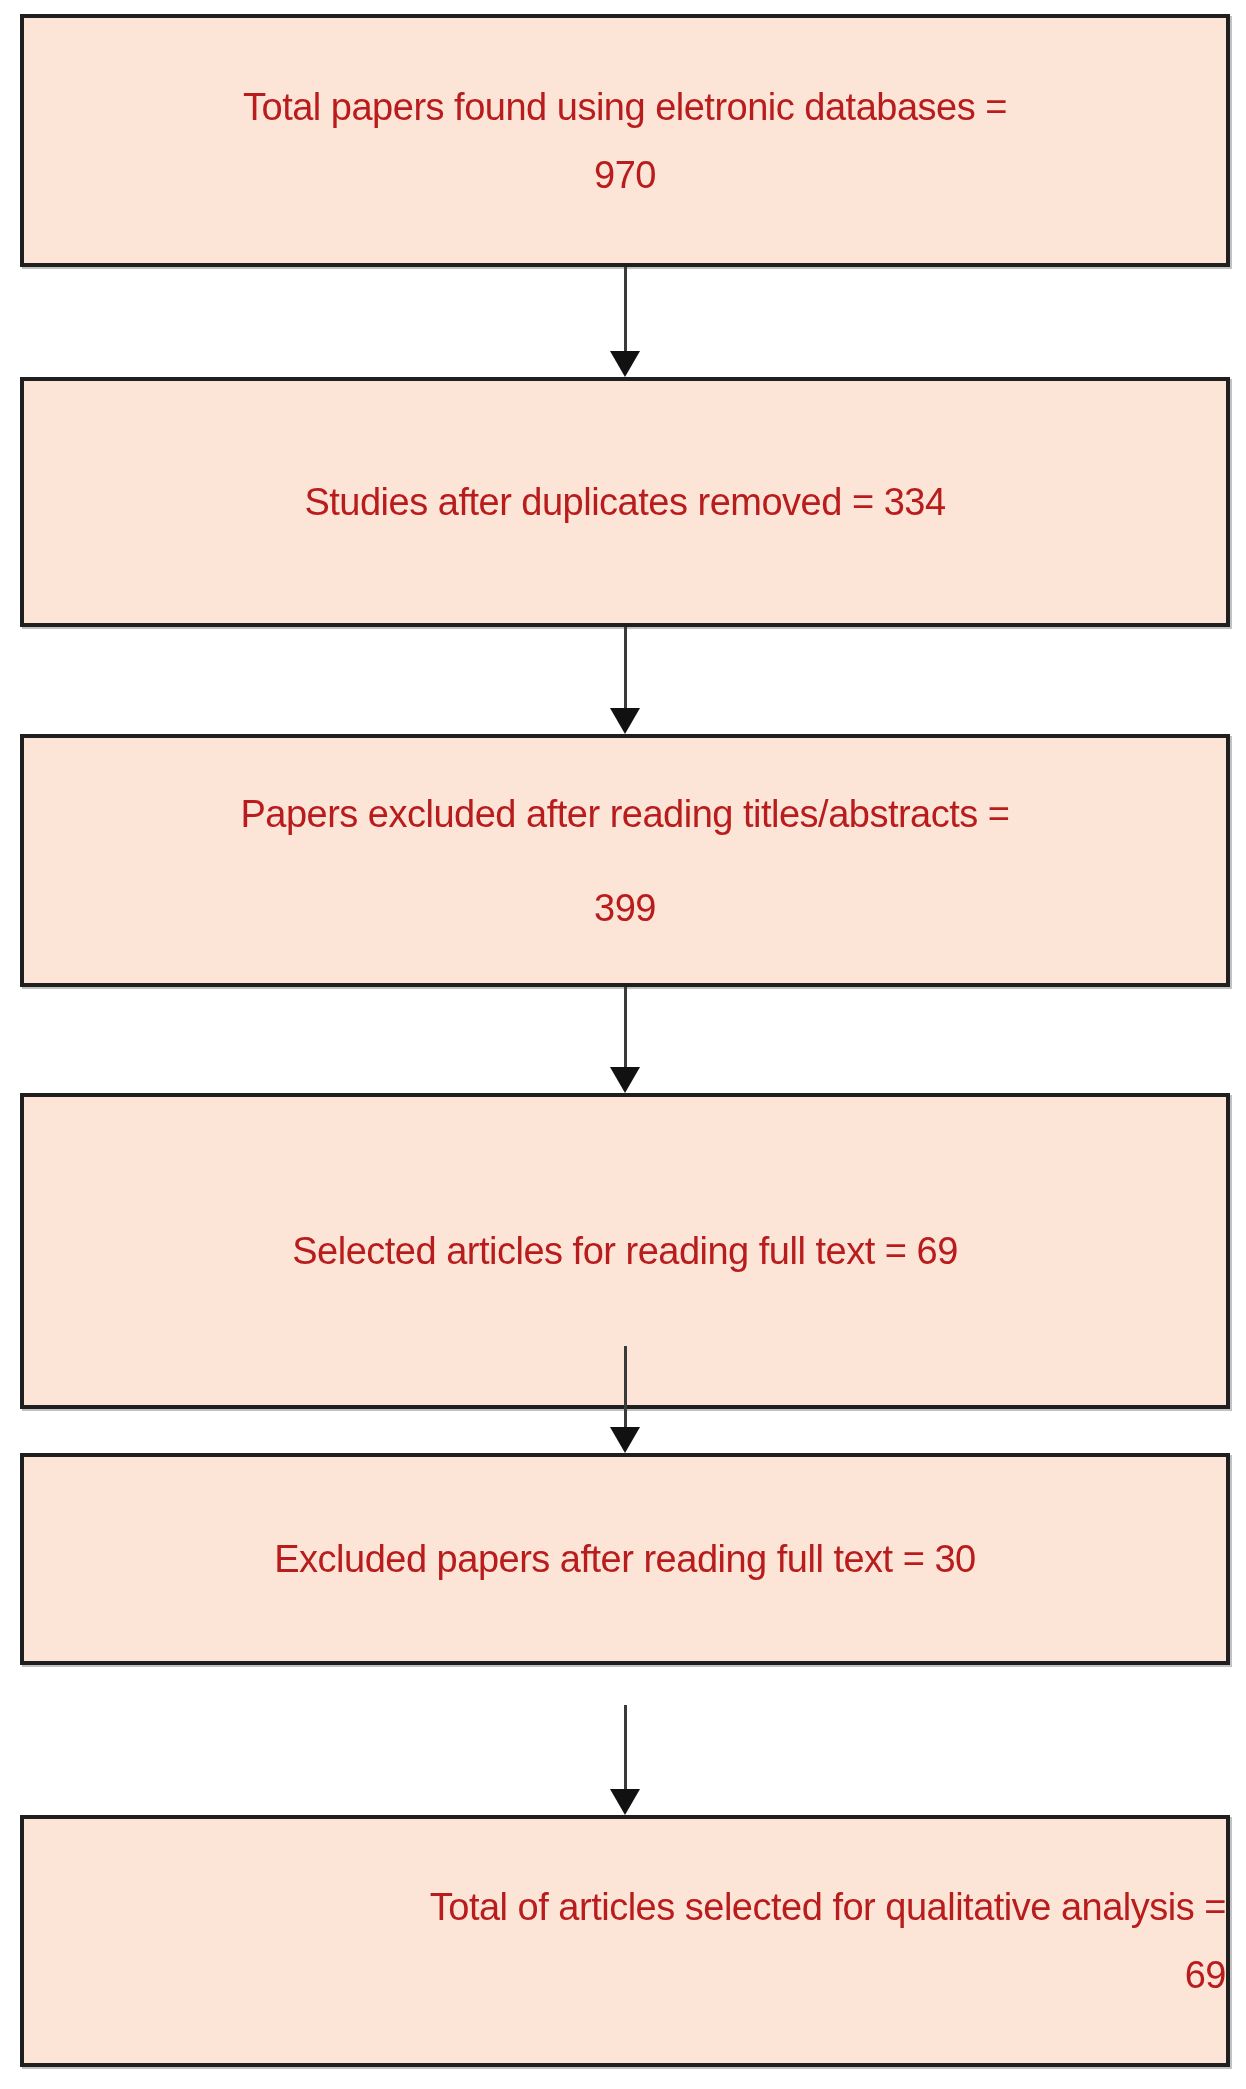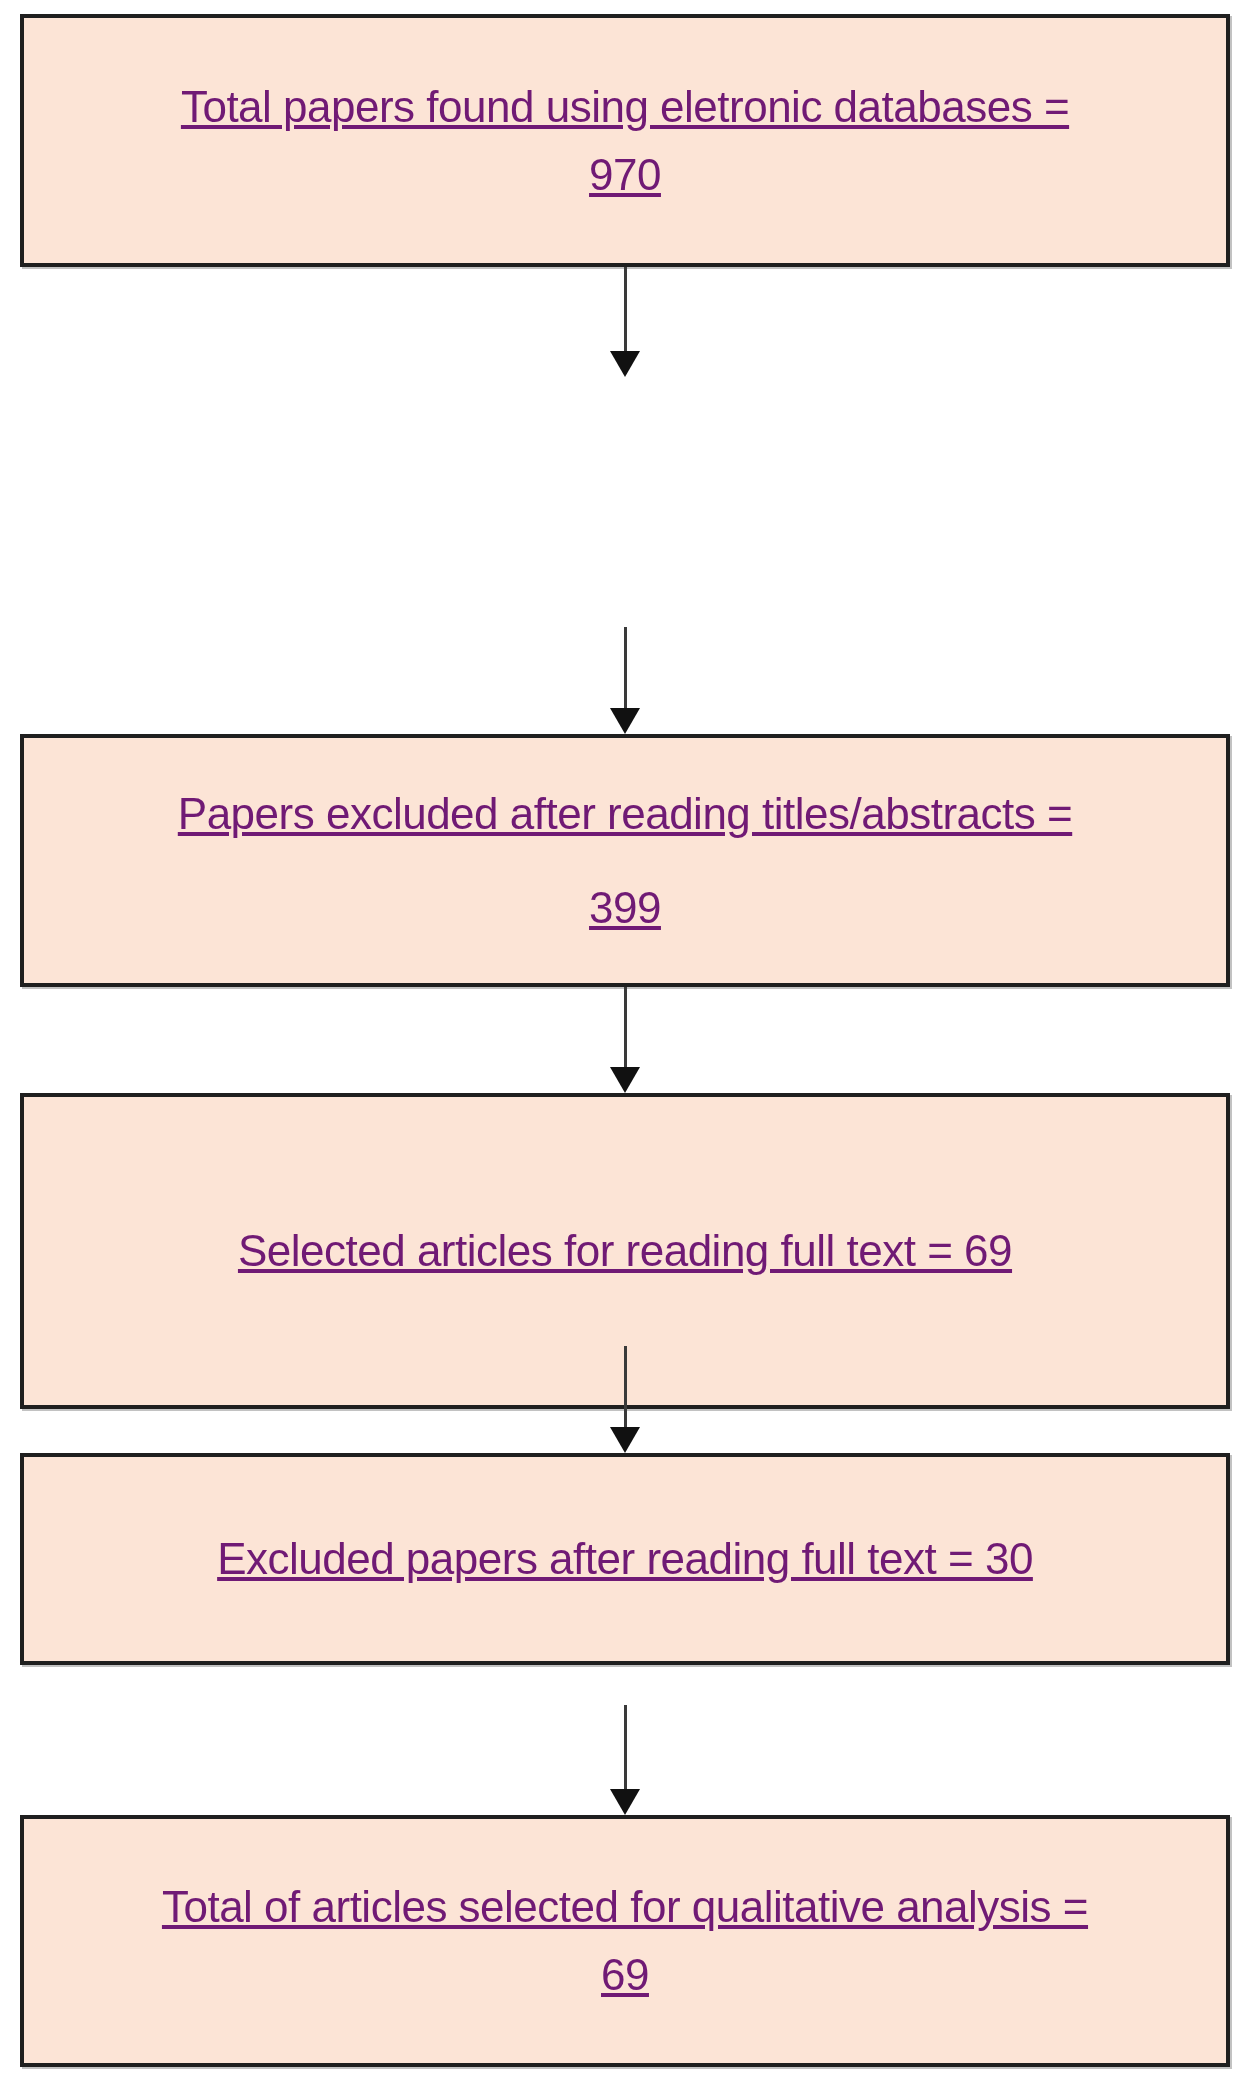--- a/index.html
+++ b/index.html
@@ -24,34 +24,33 @@
     border: 4px solid #1f1f1f;
     box-shadow: 2px 2px 0 rgba(120,120,120,0.45);
     display: flex;
     flex-direction: column;
     align-items: center;
     justify-content: center;
     text-align: center;
   }
   .flow-box .line {
     display: block;
-    color: #701a75;
-    font-size: 44px;
+    color: #b91c1c;
+    font-size: 38px;
     line-height: 68px;
     letter-spacing: -0.5px;
     white-space: nowrap;
-    text-decoration: underline;
   }
   
   .b1 { top: 14px;   height: 253px; }
   .b2 { top: 377px;  height: 250px; }
   .b3 { top: 734px;  height: 253px; gap: 26px; }
   .b4 { top: 1093px; height: 316px; }
   .b5 { top: 1453px; height: 212px; }
-  .b6 { top: 1815px; height: 252px; }
+  .b6 { top: 1815px; height: 252px; align-items: flex-end; }
 
   .flow-arrow {
     position: absolute;
     left: 609px;          
     width: 32px;
     display: flex;
     flex-direction: column;
     align-items: center;
   }
   .a1 { top: 267px;  height: 110px; }
@@ -82,20 +81,23 @@
   <div class="flow-box b1">
     <span class="line">Total papers found using eletronic databases =</span>
     <span class="line">970</span>
   </div>
 
   <div class="flow-arrow a1">
     <div class="arrow-line"></div>
     <div class="arrow-head"></div>
   </div>
 
+  <div class="flow-box b2">
+    <span class="line">Studies after duplicates removed = 334</span>
+  </div>
 
   <div class="flow-arrow a2">
     <div class="arrow-line"></div>
     <div class="arrow-head"></div>
   </div>
 
   <div class="flow-box b3">
     <span class="line">Papers excluded after reading titles/abstracts =</span>
     <span class="line">399</span>
   </div>

